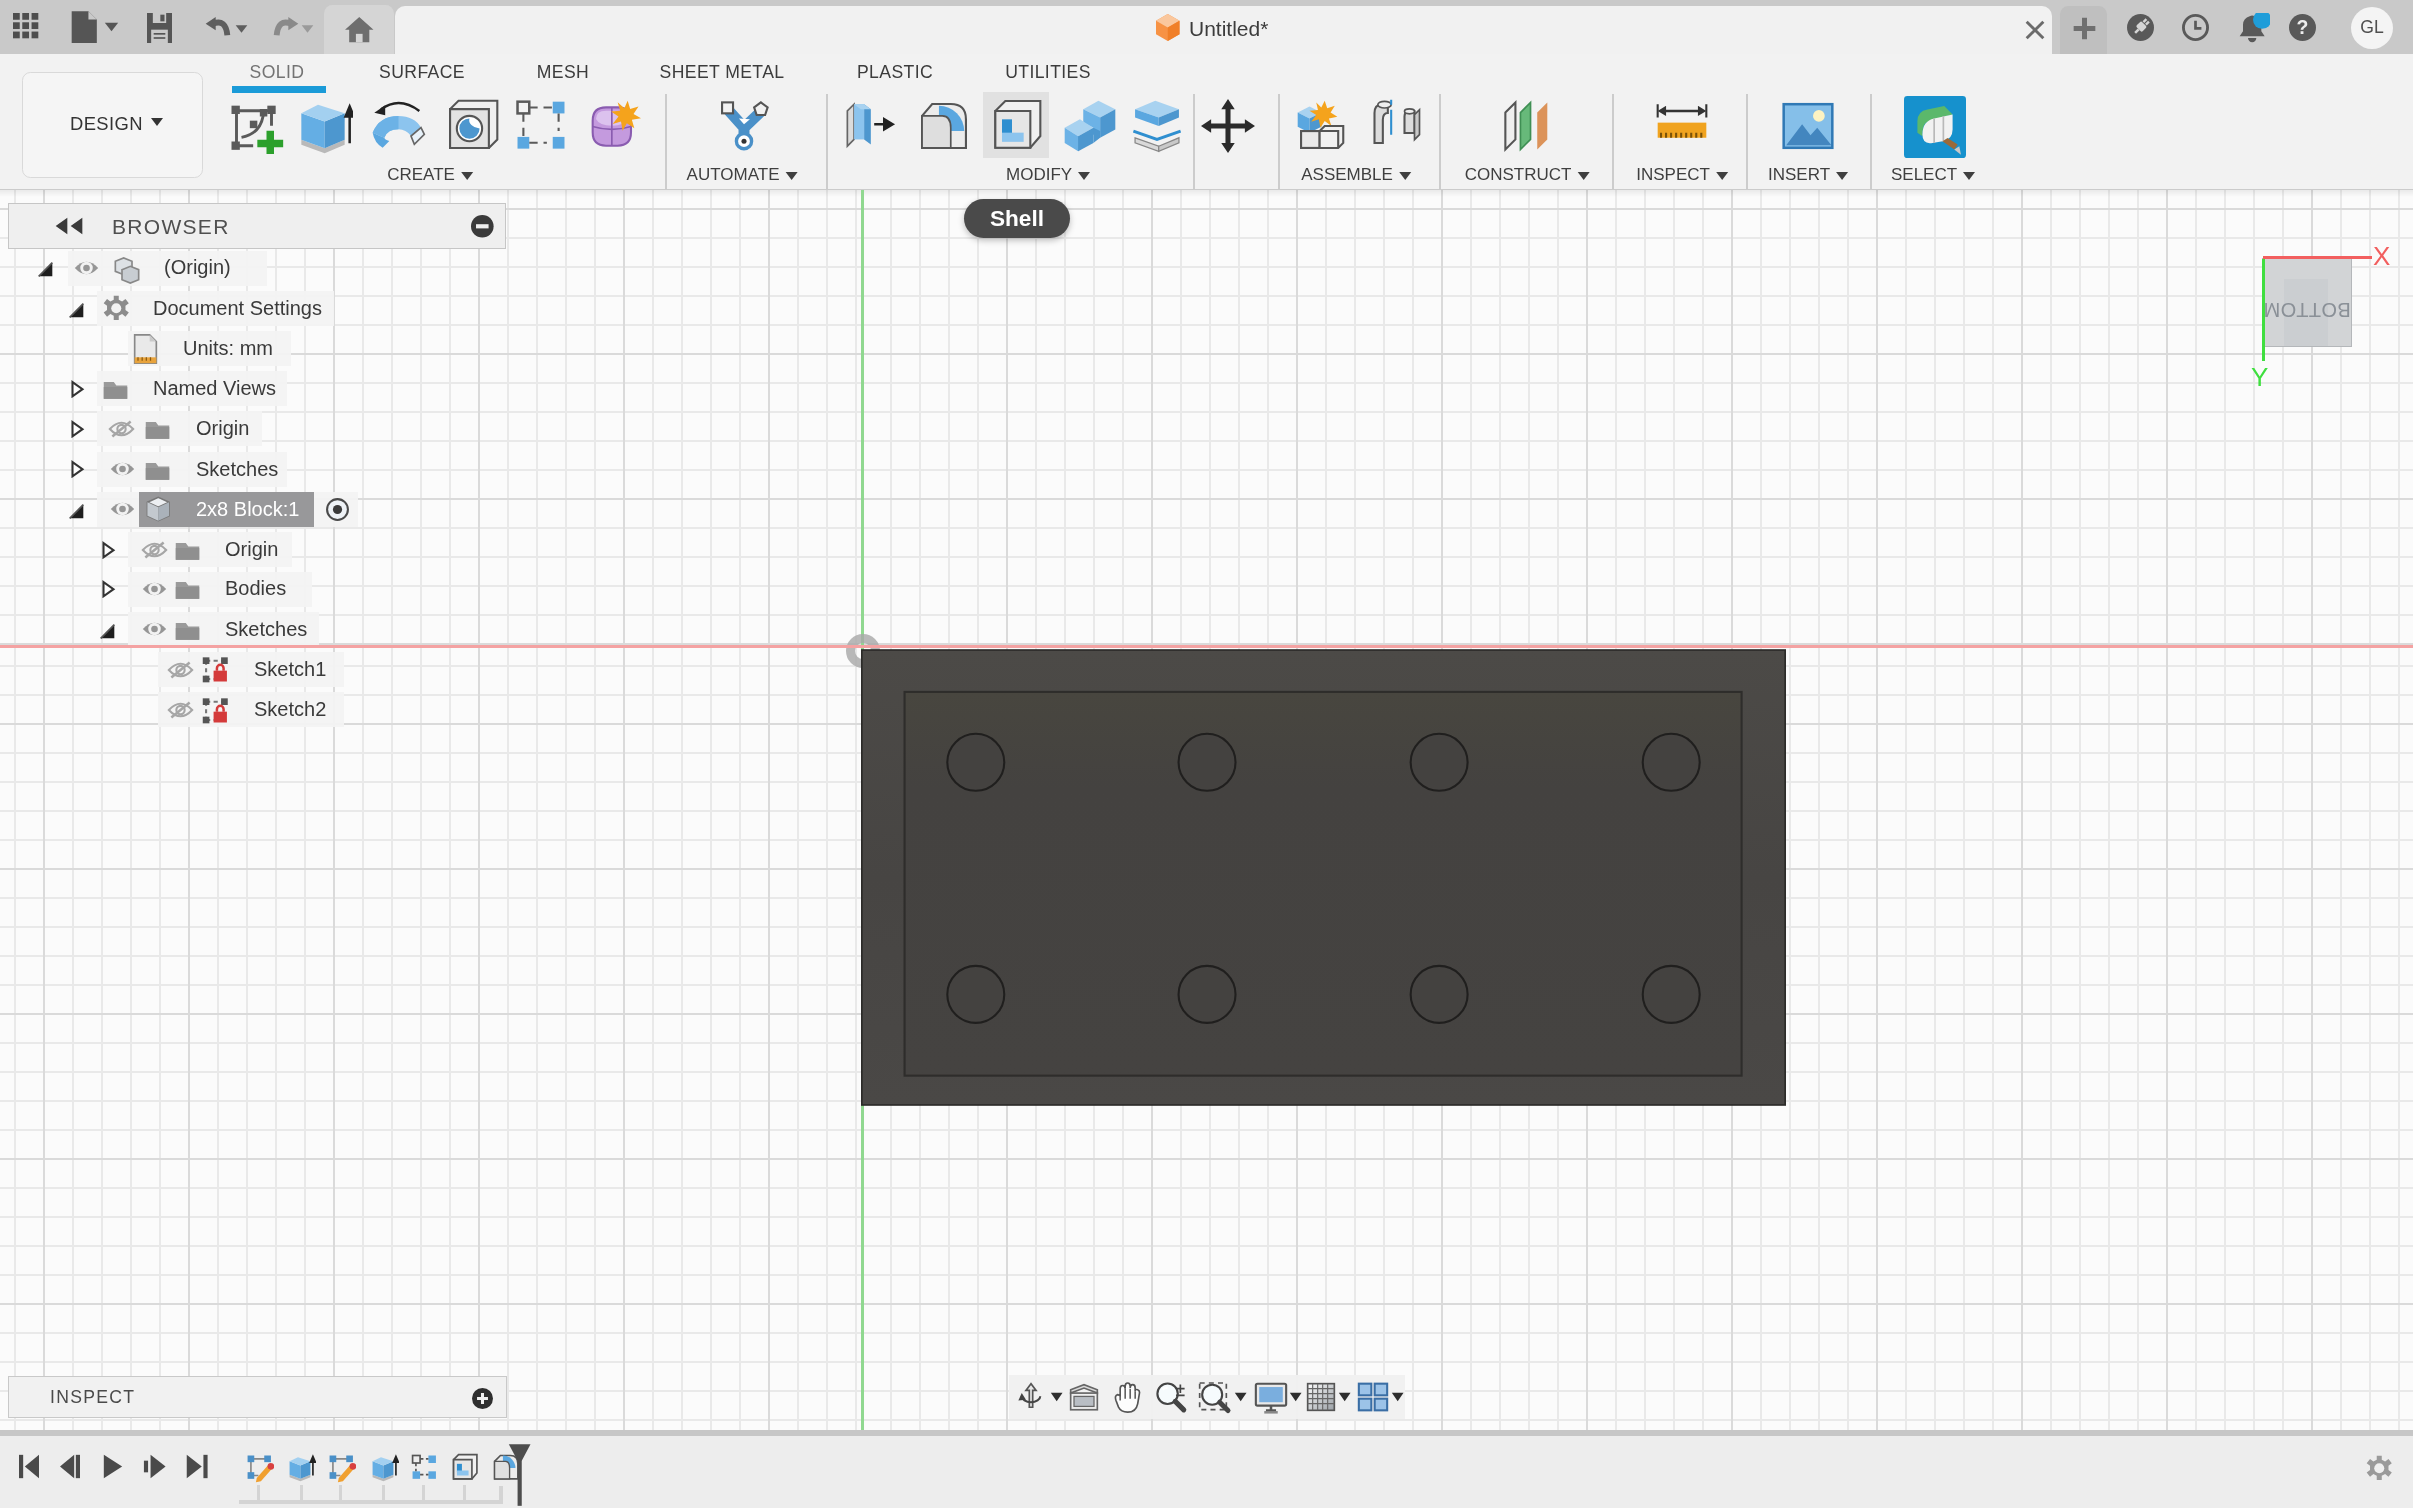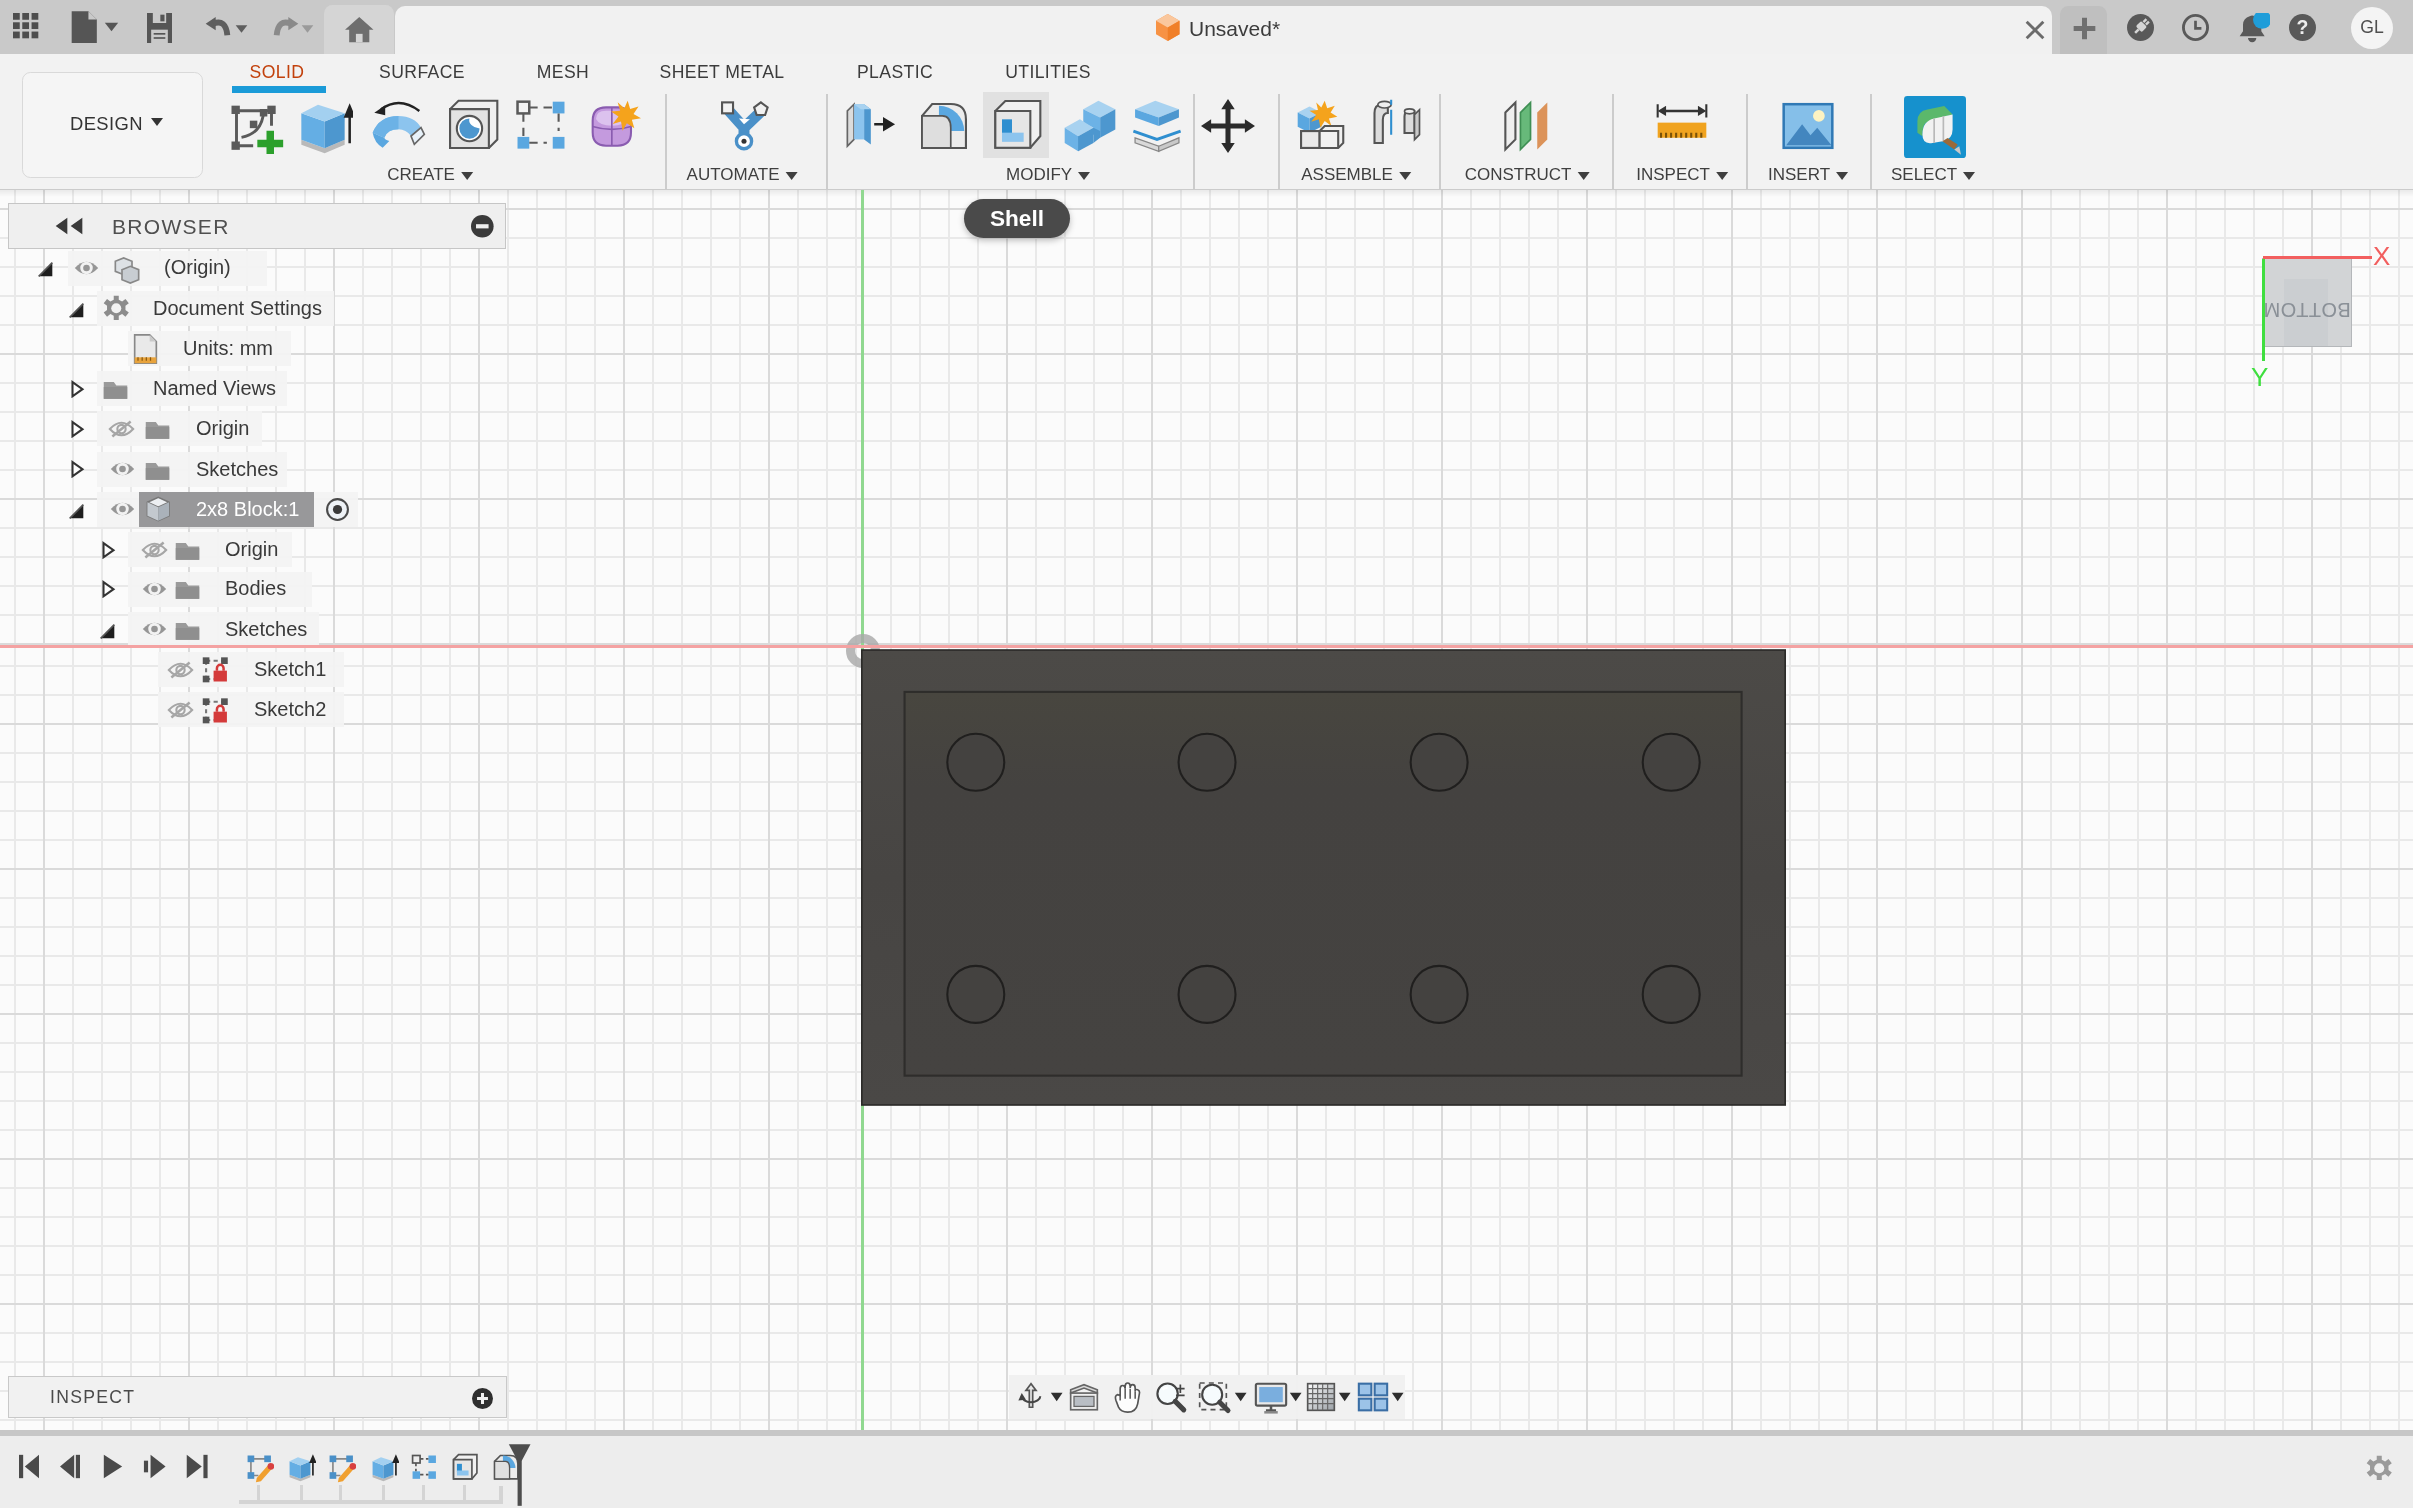--- a/index.html
+++ b/index.html
@@ -412,21 +412,21 @@
       </svg>
  <svg class="abs" style="left:2365px;top:18.4px" width="28.5" height="28.5" viewBox="0 0 34 34">
         <path d="M14 2 h6 v5 l4 2 l4 -3 l4 5 l-4 3 v5 l4 3 l-4 5 l-4 -3 l-4 2 v5 h-6 v-5 l-4 -2 l-4 3 l-4 -5 l4 -3 v-5 l-4 -3 l4 -5 l4 3 l4 -2 Z" fill="#9a9a9a"></path>
         <circle cx="17" cy="17" r="6" fill="#efefef"></circle>
       </svg>
 </div>
 <div id="toolbar">
  <div class="abs" style="left:22px;top:17.6px;width:179px;height:104px;background:#f5f5f5;border:1.7px solid #d9d9d9;border-radius:8.4px;"></div>
  <div class="abs" style="left:70px;top:59px;font-size:18.4px;color:#333;font-weight:normal;letter-spacing:0.4px;">DESIGN</div>
  <span class="car" style="position:absolute;left:145px;top:64px;border-top-color:#333;"></span>
- <div class="tab" style="left:277px;color:#c2410c;">SOLID</div>
+ <div class="tab" style="left:277px;color:#737373;">SOLID</div>
  <div class="abs" style="left:232px;top:32px;width:94px;height:6.7px;background:#1b9bd8;"></div>
  <div class="tab" style="left:422px;">SURFACE</div>
  <div class="tab" style="left:563px;">MESH</div>
  <div class="tab" style="left:722px;">SHEET METAL</div>
  <div class="tab" style="left:895px;">PLASTIC</div>
  <div class="tab" style="left:1048px;">UTILITIES</div>
  <div class="glabel" style="left:430px;">CREATE<span class="car"></span></div>
  <div class="glabel" style="left:742px;">AUTOMATE<span class="car"></span></div>
  <div class="glabel" style="left:1048px;">MODIFY<span class="car"></span></div>
  <div class="glabel" style="left:1356px;">ASSEMBLE<span class="car"></span></div>
@@ -624,21 +624,21 @@
  <svg class="abs" style="left:345px;top:17px" width="28.5" height="27" viewBox="0 0 34 32">
         <path d="M17 0 L34 15 L29 15 L29 30 L5 30 L5 15 L0 15 Z" fill="#6e6e6e"></path>
         <rect x="13" y="20" width="8" height="10" fill="#d5d5d5"></rect>
       </svg>
  <div class="abs" style="left:395px;top:5.9px;width:1657px;height:48px;background:#f1f1f1;border-radius:10px 10px 0 0;"></div>
  <svg class="abs" style="left:1156px;top:14.2px" width="23.5" height="27" viewBox="0 0 28 32">
         <path d="M14 0 L28 8 L28 24 L14 32 L0 24 L0 8 Z" fill="#f79244"></path>
         <path d="M14 0 L28 8 L14 16 L0 8 Z" fill="#fac79d"></path>
         <path d="M14 16 L28 8 L28 24 L14 32 Z" fill="#f07f28"></path>
       </svg>
- <div class="abs" style="left:1189px;top:17px;font-size:21px;color:#3c3c3c;">Unsaved*</div>
+ <div class="abs" style="left:1189px;top:17px;font-size:21px;color:#3c3c3c;">Untitled*</div>
  <svg class="abs" style="left:2025px;top:20px" width="20" height="20" viewBox="0 0 24 24">
         <path d="M2 2 L22 22 M22 2 L2 22" stroke="#6b6b6b" stroke-width="3.5"></path>
       </svg>
  <div class="abs" style="left:2060px;top:5.9px;width:47px;height:48px;background:#bfbfbf;border-radius:8.4px 8.4px 0 0;"></div>
  <svg class="abs" style="left:2072px;top:16px" width="25" height="25" viewBox="0 0 30 30">
         <path d="M15 2 L15 28 M2 15 L28 15" stroke="#6f6f6f" stroke-width="6"></path>
       </svg>
  <svg class="abs" style="left:2127px;top:14.2px" width="27" height="27" viewBox="0 0 32 32">
         <circle cx="16" cy="16" r="16" fill="#595959"></circle>
         <g transform="rotate(45 16 16)" fill="#d5d5d5">

